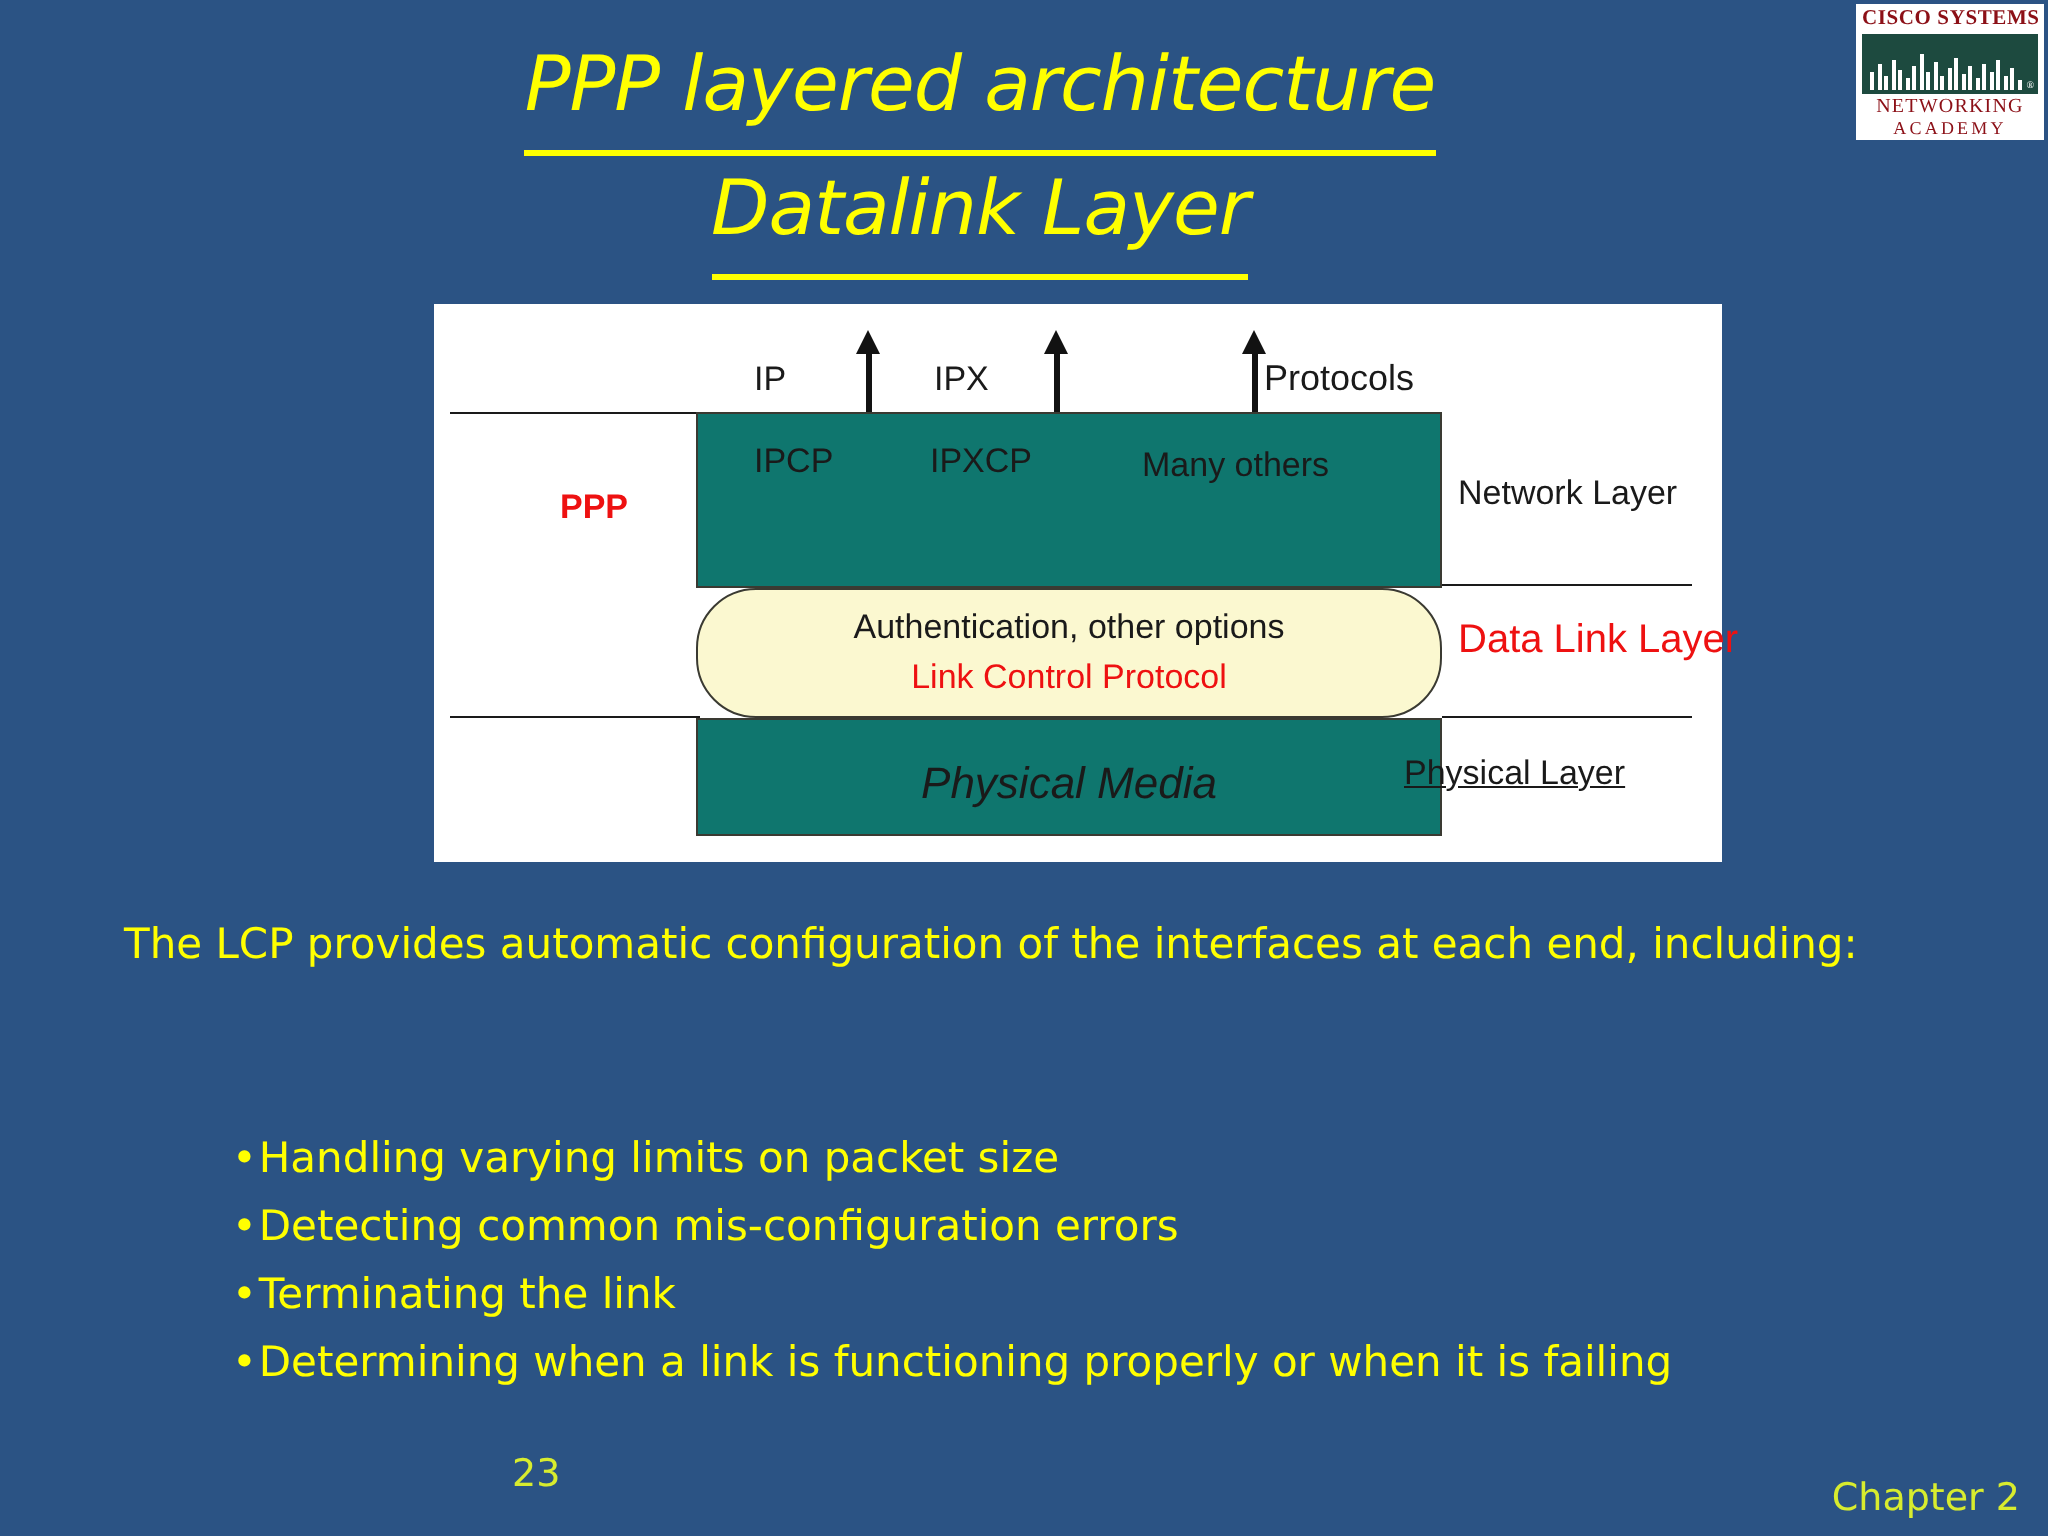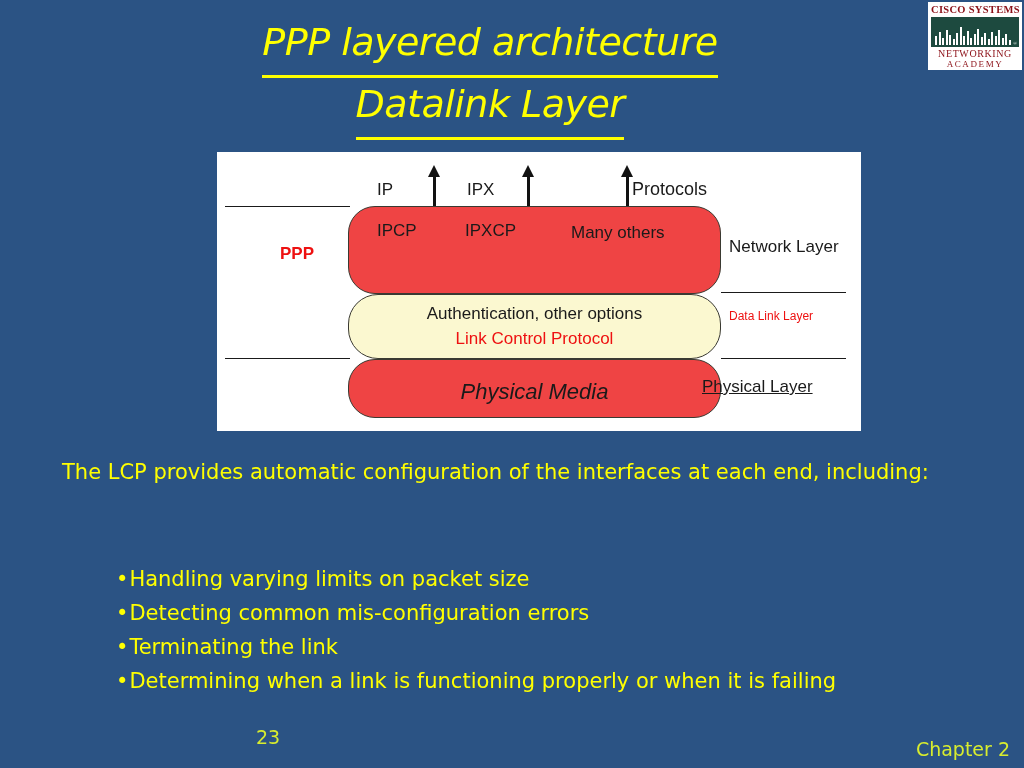--- a/index.html
+++ b/index.html
@@ -109,21 +109,21 @@
 
   
   .rule { position: absolute; height: 0; border-top: 1.5px solid #1a1a1a; }
 
   
   .box {
     position: absolute;
     border: 1.5px solid #3a3a32;
     box-sizing: border-box;
   }
-  .box.grey   { background: #ef4444; border-radius: 27px; }
+  .box.grey   { background: #0f766e; }
   .box.yellow { background: #fbf8d0; }
 
   .lbl {
     position: absolute;
     font-family: "Liberation Sans", sans-serif;
     color: #1a1a1a;
     white-space: nowrap;
   }
   .lbl.red { color: #ee1111; }
   .lbl.bold { font-weight: bold; }
@@ -270,21 +270,21 @@
   <div class="box yellow" style="left:131px; top:142px; width:373px; height:65px;border-radius:30px;">
     <span class="lbl c" style="left:0; right:0; top:9px;  font-size:17px;">Authentication, other options</span>
     <span class="lbl c red" style="left:0; right:0; top:34px; font-size:17px;">Link Control Protocol</span>
   </div>
 
   <div class="box grey" style="left:131px; top:207px; width:373px; height:59px;">
     <span class="lbl c" style="left:0; right:0; top:19px; font-size:22px;font-style:italic;">Physical Media</span>
   </div>
 
   <span class="lbl" style="left:512px; top:85px;  font-size:17px;">Network Layer</span>
-  <span class="lbl red" style="left:512px; top:157px; font-size:12px;">Data Link Layer</span>
+  <span class="lbl red" style="left:512px; top:157px; font-size:20px;">Data Link Layer</span>
   <span class="lbl" style="left:485px; top:225px; font-size:17px;text-decoration:underline;">Physical Layer</span>
 </div>
 
 <div class="body-text">The LCP provides automatic configuration of the interfaces at each end, including:</div>
 
 <div class="bullets">
   <span class="b"><span class="dot">•</span><span>Handling varying limits on packet size</span></span>
   <span class="b"><span class="dot">•</span><span>Detecting common mis-configuration errors</span></span>
   <span class="b"><span class="dot">•</span><span>Terminating the link</span></span>
   <span class="b"><span class="dot">•</span><span>Determining when a link is functioning properly or when it is failing</span></span>

